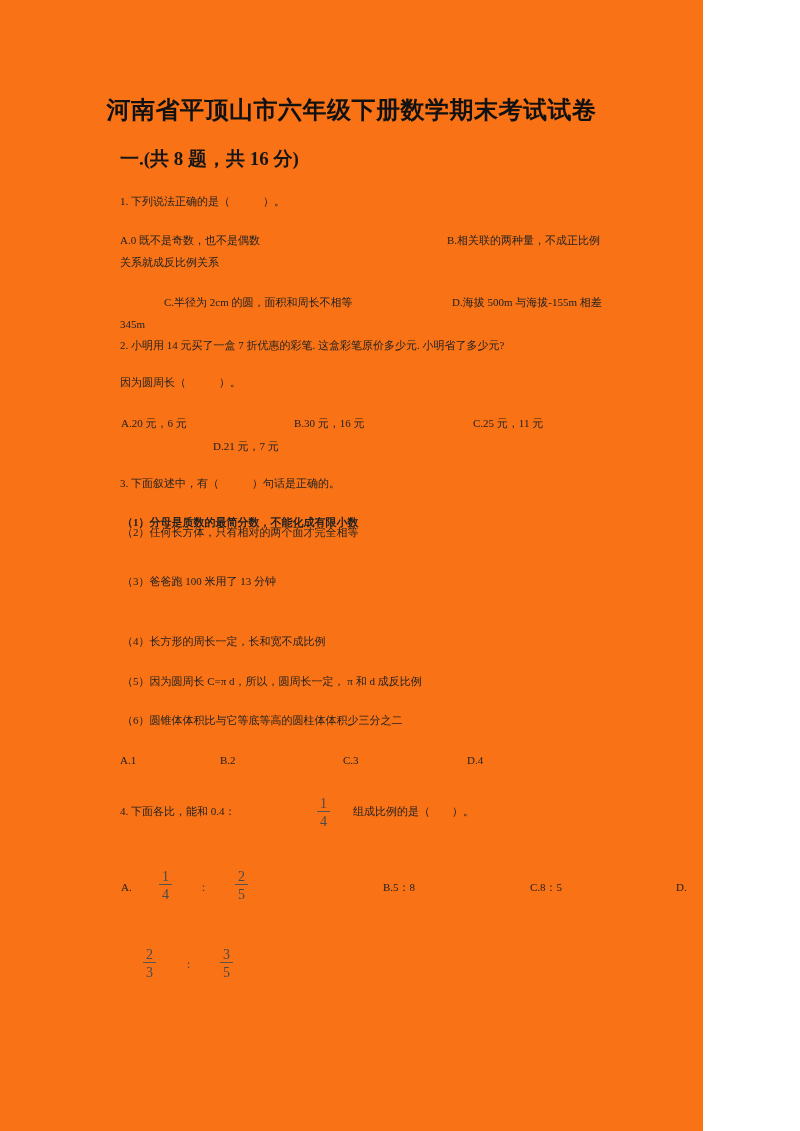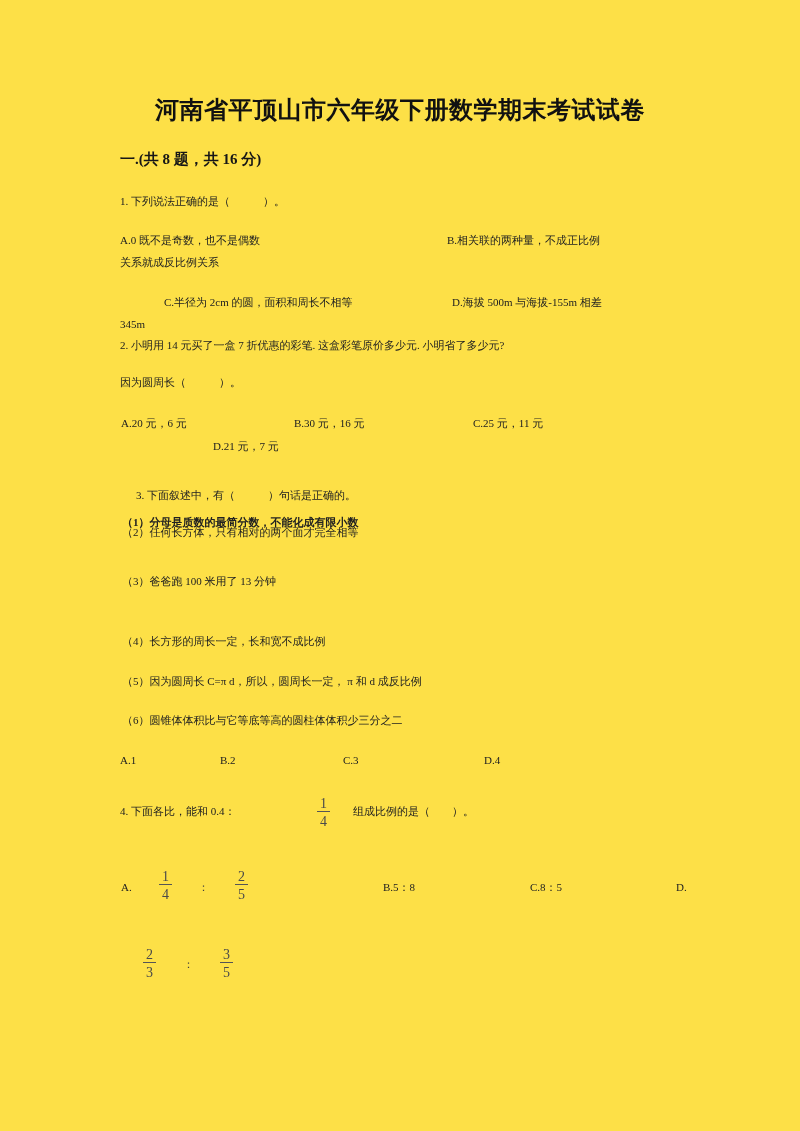--- a/index.html
+++ b/index.html
@@ -2,23 +2,23 @@
 <html><head>
 <meta charset="utf-8">
 <style>
   html, body {
     margin: 0;
     padding: 0;
     background: #ffffff;
   }
   .page {
     position: relative;
-    width: 800px;
+    width: 703px;
     height: 1131px;
-    background: #fde047;
+    background: #f97316;
     font-family: "Liberation Serif", "DejaVu Serif", serif;
     color: #212121;
     overflow: hidden;
   }
   .title {
     position: absolute;
     top: 94px;
     left: 0;
     width: 100%;
     text-align: center;
@@ -27,21 +27,21 @@
     letter-spacing: 0.5px;
     color: #111111;
   }
   .line {
     position: absolute;
     font-size: 11px;
     line-height: 22px;
     white-space: pre;
   }
   .section-header {
-    font-size: 15px;
+    font-size: 19px;
     font-weight: bold;
     color: #161616;
   }
   .frac {
     position: absolute;
     display: inline-flex;
     flex-direction: column;
     align-items: center;
     font-size: 14px;
     color: #4a4a4a;
@@ -79,31 +79,31 @@
   <div class="line" style="left:452px; top:291px;">D.海拔 500m 与海拔-155m 相差</div>
   <div class="line" style="left:120px; top:313px;">345m</div>
 
   <div class="line" style="left:120px; top:334px;">2. 小明用 14 元买了一盒 7 折优惠的彩笔. 这盒彩笔原价多少元. 小明省了多少元?</div>
   <div class="line" style="left:120px; top:371px;">因为圆周长（　　　）。</div>
   <div class="line" style="left:121px; top:412px;">A.20 元，6 元</div>
   <div class="line" style="left:294px; top:412px;">B.30 元，16 元</div>
   <div class="line" style="left:473px; top:412px;">C.25 元，11 元</div>
   <div class="line" style="left:213px; top:435px;">D.21 元，7 元</div>
 
-  <div class="line" style="left:136px; top:472px;margin-top:12px;">3. 下面叙述中，有（　　　）句话是正确的。</div>
+  <div class="line" style="left:120px; top:472px;">3. 下面叙述中，有（　　　）句话是正确的。</div>
   <div class="line" style="left:122px; top:511px;font-weight:bold;">（1）分母是质数的最简分数，不能化成有限小数</div>
   <div class="line" style="left:122px; top:521px;">（2）任何长方体，只有相对的两个面才完全相等</div>
   <div class="line" style="left:122px; top:570px;">（3）爸爸跑 100 米用了 13 分钟</div>
   <div class="line" style="left:122px; top:630px;">（4）长方形的周长一定，长和宽不成比例</div>
   <div class="line" style="left:122px; top:670px;">（5）因为圆周长 C=π d，所以，圆周长一定， π 和 d 成反比例</div>
   <div class="line" style="left:122px; top:709px;">（6）圆锥体体积比与它等底等高的圆柱体体积少三分之二</div>
   <div class="line" style="left:120px; top:749px;">A.1</div>
   <div class="line" style="left:220px; top:749px;">B.2</div>
   <div class="line" style="left:343px; top:749px;">C.3</div>
-  <div class="line" style="left:484px; top:749px;">D.4</div>
+  <div class="line" style="left:467px; top:749px;">D.4</div>
 
   <div class="line" style="left:120px; top:800px;">4. 下面各比，能和 0.4：</div>
   <span class="frac" style="left:317px; top:796px;">
     <span class="num">1</span>
     <span class="den">4</span>
   </span>
   <div class="line" style="left:353px; top:800px;">组成比例的是（　　）。</div>
 
   <div class="line" style="left:121px; top:876px;">A.</div>
   <span class="frac" style="left:159px; top:869px;">

